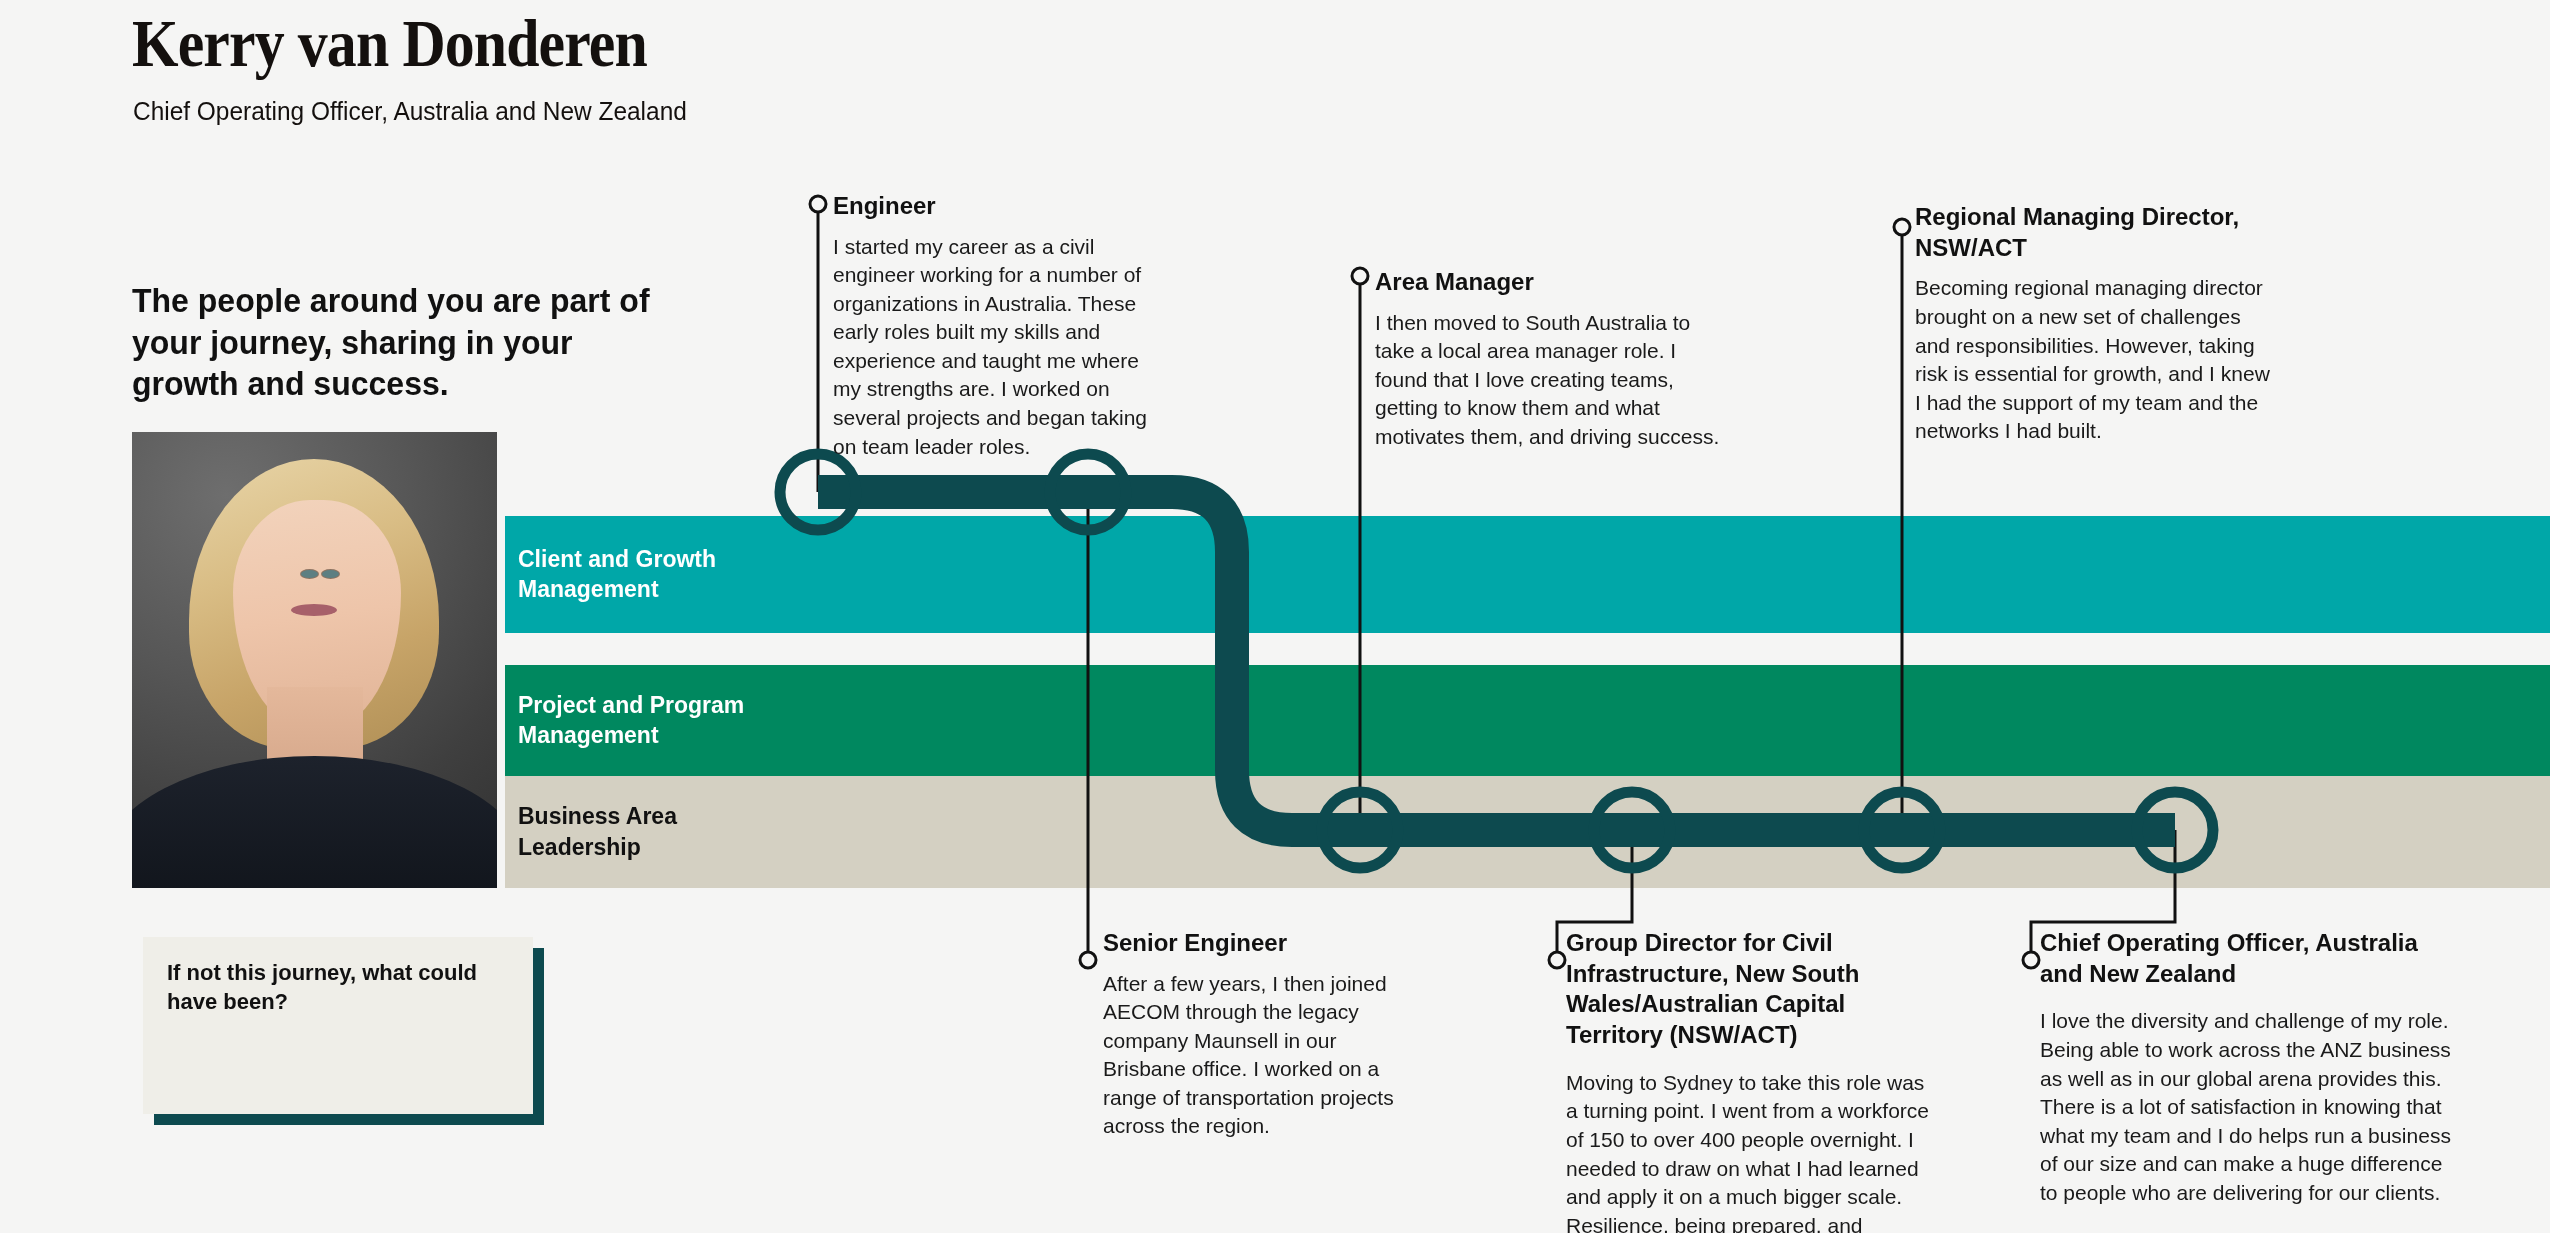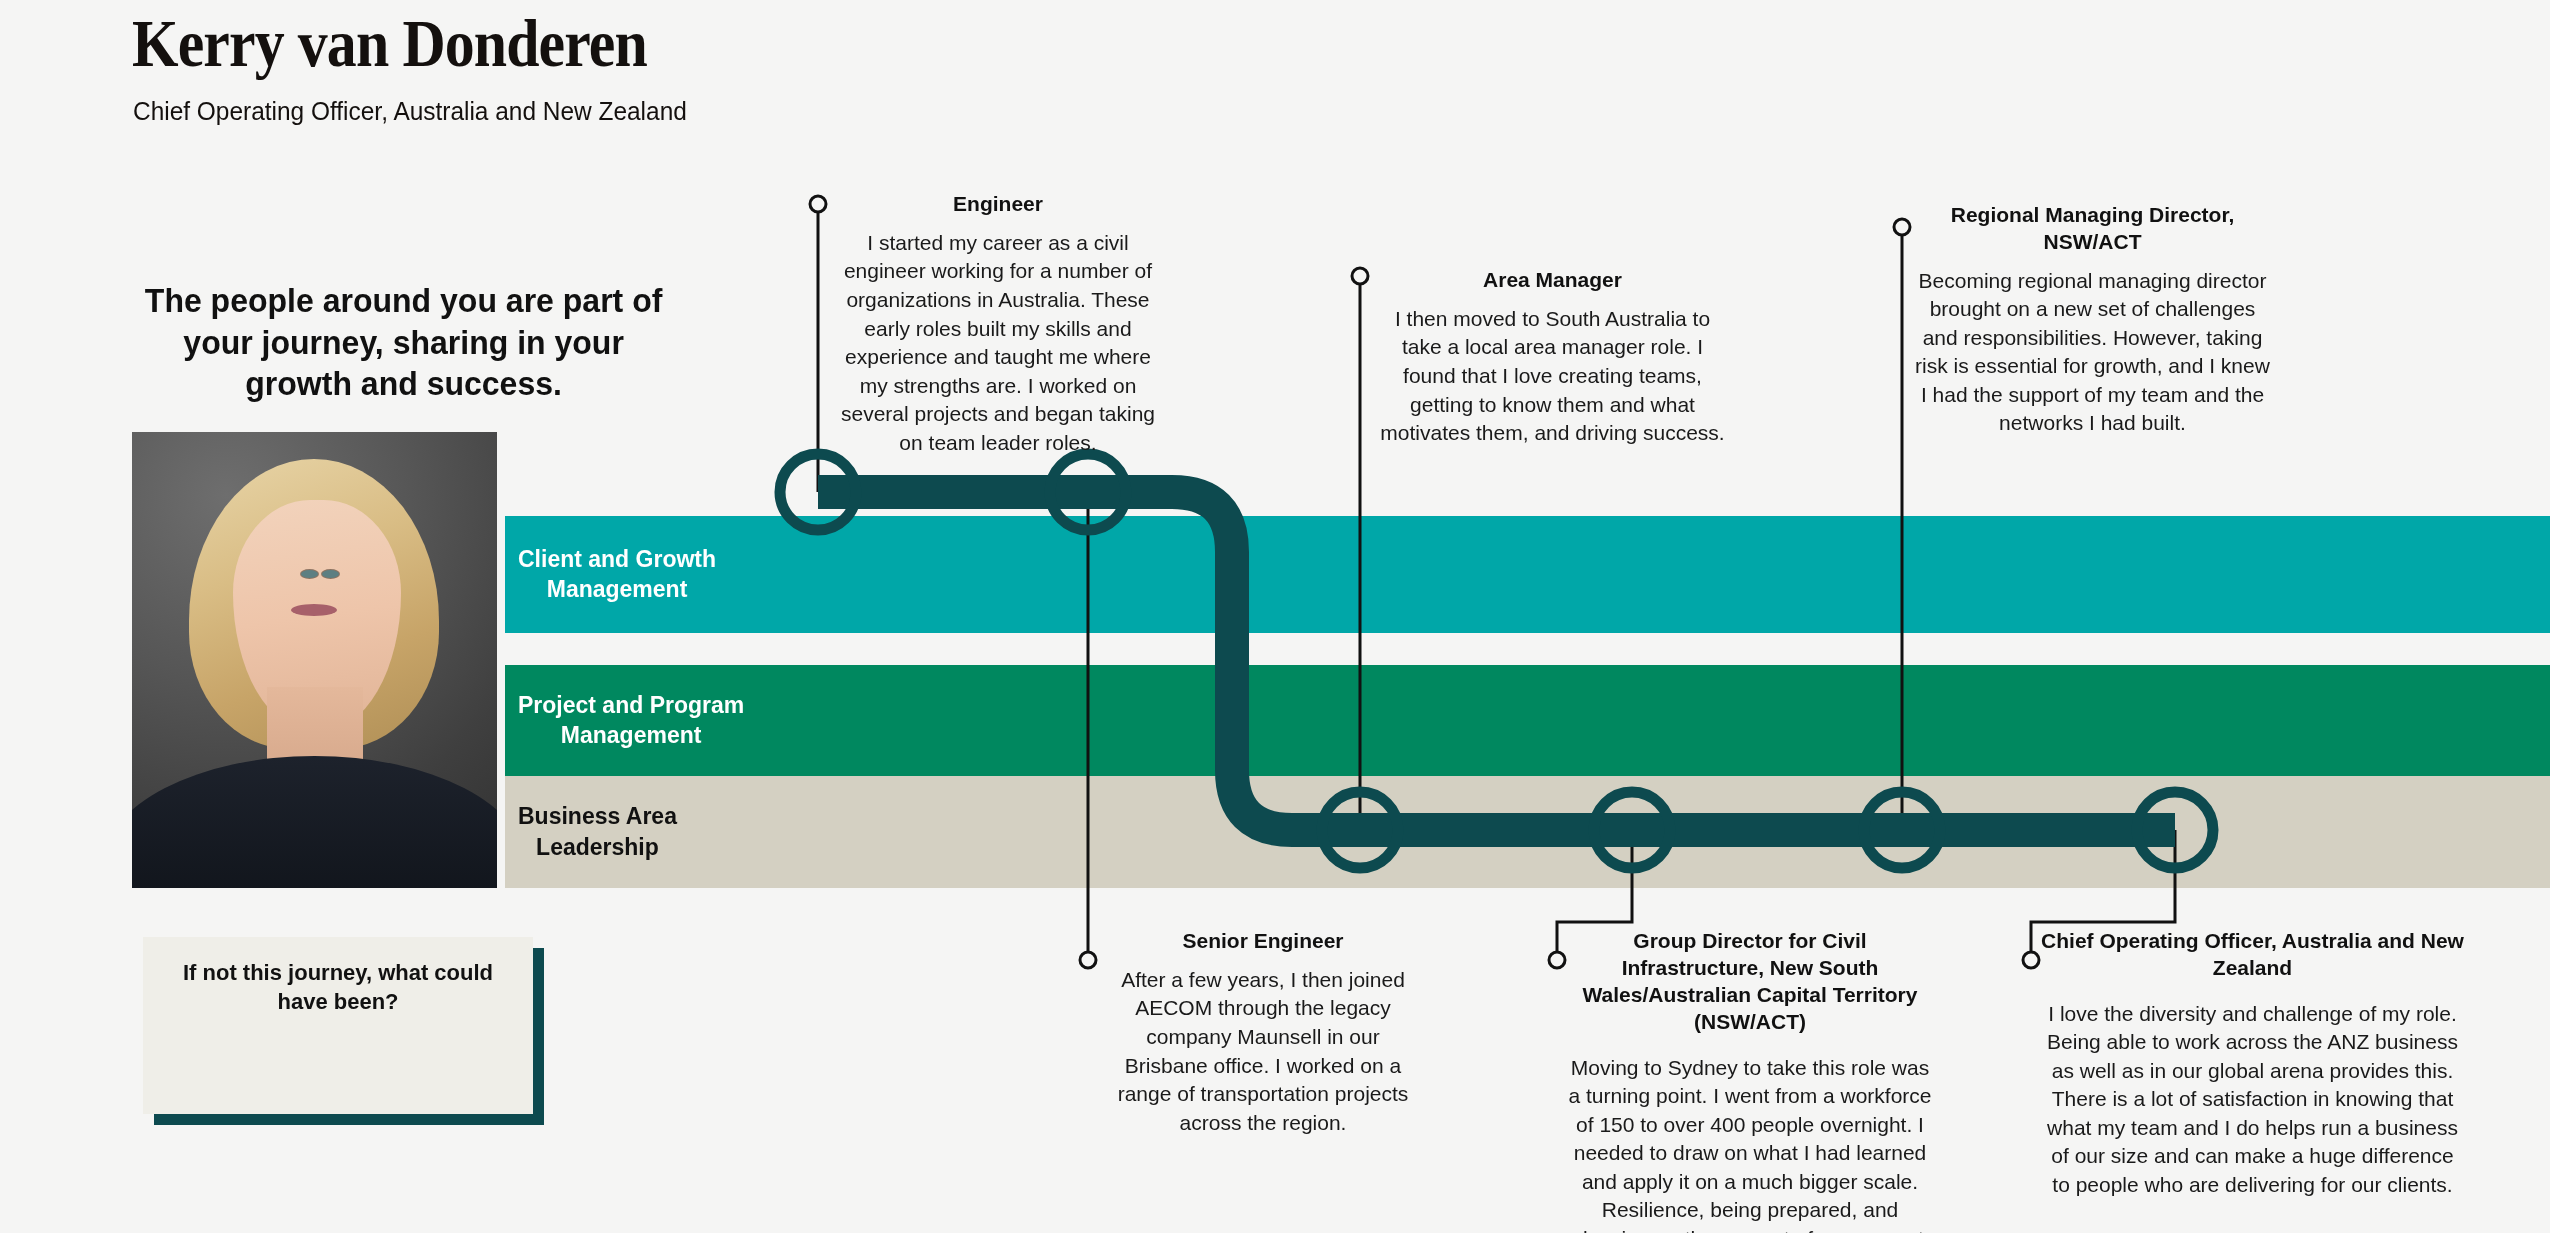--- a/index.html
+++ b/index.html
@@ -5,21 +5,21 @@
 <style>
   html,body{margin:0;padding:0;}
   body{
     width:2550px;height:1233px;
     background:#f5f5f4;
     font-family:"Liberation Sans","DejaVu Sans",sans-serif;
     color:#111;
     overflow:hidden;
     position:relative;
   }
-  .stage{position:absolute;left:0;top:0;width:2146px;height:1233px;text-align:center;}
+  .stage{position:absolute;left:0;top:0;width:2146px;height:1233px;}
 
   
   #person-name{
     position:absolute;left:132px;top:8px;
     font-family:"Liberation Serif","DejaVu Serif",serif;
     font-weight:700;
     font-size:68px;
     letter-spacing:-1px;
     line-height:1.05;
     transform:scaleX(.88);
@@ -113,21 +113,21 @@
   #band-client .band-label,
   #band-project .band-label{color:#fff;}
   #band-business .band-label{color:#111;}
 
   
   #timeline-svg{position:absolute;left:0;top:0;width:2550px;height:1233px;pointer-events:none;}
 
   
   .annotation{position:absolute;}
   .annotation .ann-title{
-    font-size:21px;font-weight:700;line-height:1.28;color:#111;
+    font-size:24px;font-weight:700;line-height:1.28;color:#111;
     margin:0 0 11px 0;
   }
   .annotation .ann-body{
     font-size:21px;font-weight:400;line-height:1.36;color:#1a1a1a;
     margin:0;
   }
   #ann-engineer{left:833px;top:191px;width:330px;}
   #ann-area-manager{left:1375px;top:267px;width:355px;}
   #ann-regional{left:1915px;top:202px;width:355px;}
   #ann-senior-engineer{left:1103px;top:928px;width:320px;}

